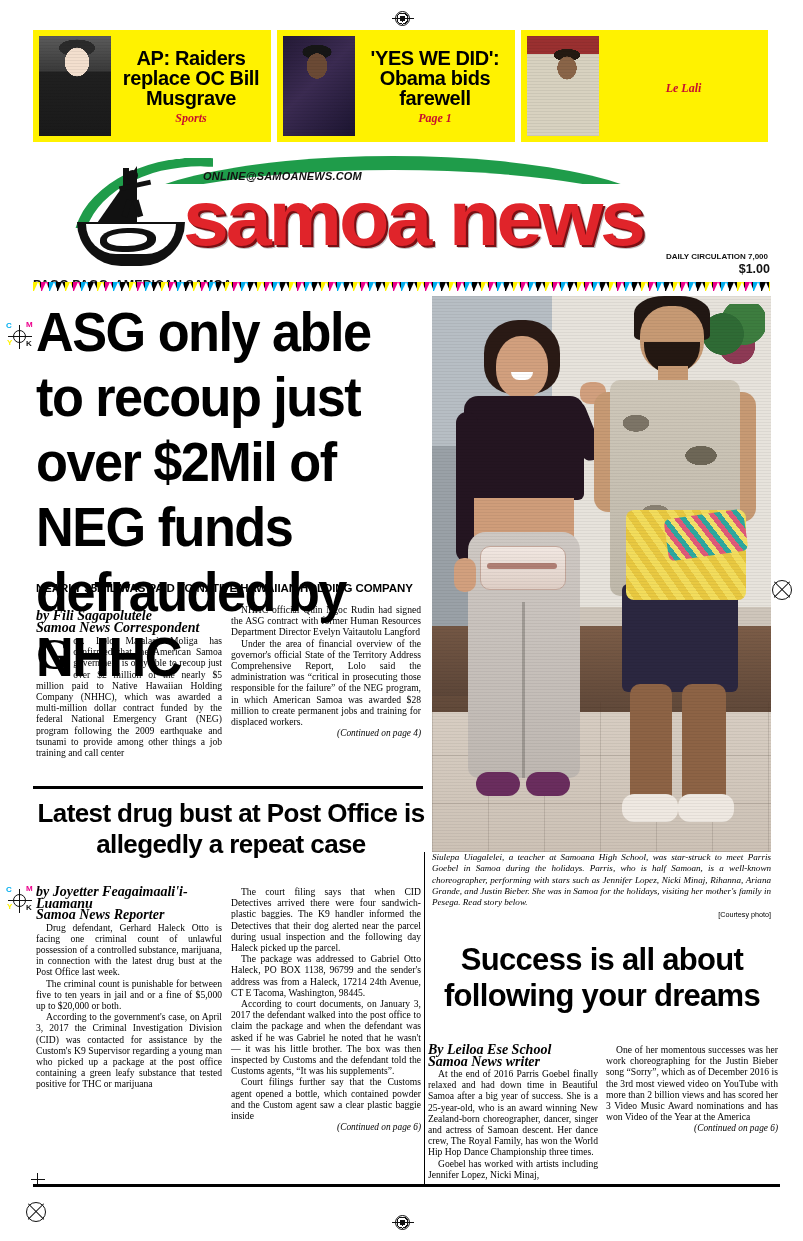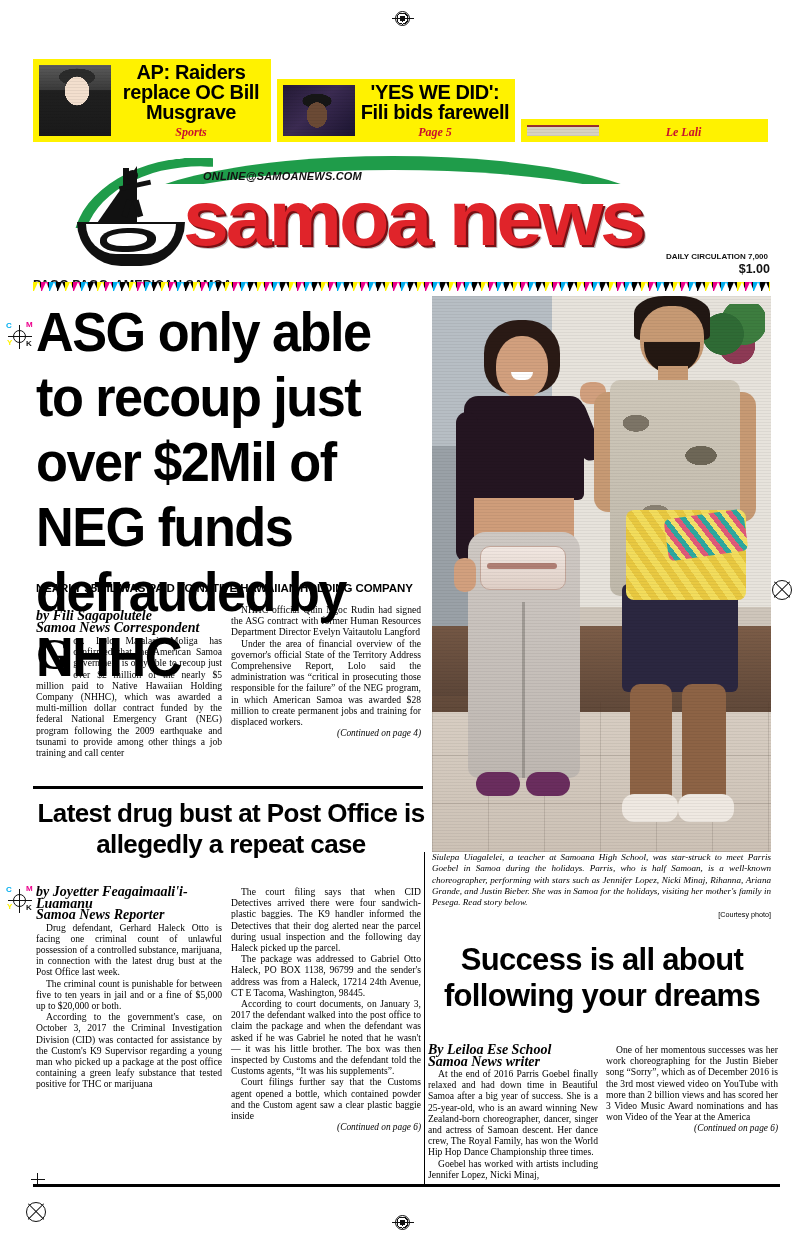--- a/index.html
+++ b/index.html
@@ -32,21 +32,21 @@
 
   .xmark{position:absolute;width:20px;height:20px;border:1.2px solid #111;border-radius:50%;box-sizing:border-box;}
   .xmark::before,.xmark::after{content:"";position:absolute;left:-2px;top:8px;width:22px;height:1.2px;background:#111;}
   .xmark::before{transform:rotate(45deg);}
   .xmark::after{transform:rotate(-45deg);}
   .plusmark{position:absolute;width:14px;height:14px;}
   .plusmark::before{content:"";position:absolute;left:0;top:6px;width:14px;height:1.3px;background:#111;}
   .plusmark::after{content:"";position:absolute;left:6px;top:0;height:14px;width:1.3px;background:#111;}
 
   
-  .teasers{position:absolute;left:33px;top:30px;width:737px;height:112px;display:flex;gap:6px;align-items:flex-end;}
+  .teasers{position:absolute;left:33px;top:30px;width:737px;height:112px;display:flex;gap:6px;}
   .teaser{background:#fff200;display:flex;align-items:stretch;overflow:hidden;}
   .teaser.t1{width:238px;}
   .teaser.t2{width:238px;}
   .teaser.t3{width:247px;}
   .teaser .thumb{width:72px;flex:0 0 72px;margin:6px 0 6px 6px;position:relative;overflow:hidden;}
   .teaser .tx{flex:1;display:flex;flex-direction:column;align-items:center;justify-content:center;padding:3px 5px 2px 5px;}
   .teaser .hl{
     font-family:"Liberation Sans", sans-serif;font-weight:bold;font-size:20px;line-height:20px;
     text-align:center;color:#000;letter-spacing:-0.4px;
   }
@@ -306,22 +306,22 @@
       <div class="thumb ph-raiders"></div>
       <div class="tx">
         <div class="hl">AP: Raiders replace OC Bill Musgrave</div>
         <div class="sec">Sports</div>
       </div>
     </div>
 
     <div class="teaser t2">
       <div class="thumb ph-obama"></div>
       <div class="tx">
-        <div class="hl">'YES WE DID': Fili bids farewell</div>
-        <div class="sec">Page 5</div>
+        <div class="hl">'YES WE DID': Obama bids farewell</div>
+        <div class="sec">Page 1</div>
       </div>
     </div>
 
     <div class="teaser t3">
       <div class="thumb ph-fetu"></div>
       <div class="tx">
         <div class="sec">Le Lali</div>
       </div>
     </div>
   </div>
@@ -566,21 +566,21 @@
 
   <div class="cream" style="left:33px;top:790px;width:390px;height:395px;z-index:-1;"></div>
   <div class="story2-hl">Latest drug bust at Post Office is allegedly a repeat case</div>
 
   <div class="col" style="left:36px;top:886px;width:186px;">
     <div class="byline">by Joyetter Feagaimaali'i-Luamanu</div>
     <div class="byline" style="margin-bottom:1px;">Samoa News Reporter</div>
     <div class="bodytext">
       <p>Drug defendant, Gerhard Haleck Otto is facing one criminal count of unlawful possession of a controlled substance, marijuana, in connection with the latest drug bust at the Post Office last week.</p>
       <p>The criminal count is punishable for between five to ten years in jail and or a fine of $5,000 up to $20,000 or both.</p>
-      <p>According to the government's case, on October 3, 2017 the Criminal Investigation Division (CID) was contacted for assistance by the Custom's K9 Supervisor regarding a young man who picked up a package at the post office containing a green leafy substance that tested positive for THC or marijuana</p>
+      <p>According to the government's case, on April 3, 2017 the Criminal Investigation Division (CID) was contacted for assistance by the Custom's K9 Supervisor regarding a young man who picked up a package at the post office containing a green leafy substance that tested positive for THC or marijuana</p>
     </div>
   </div>
 
   <div class="col" style="left:231px;top:886px;width:190px;">
     <div class="bodytext">
       <p>The court filing says that when CID Detectives arrived there were four sandwich-plastic baggies. The K9 handler informed the Detectives that their dog alerted near the parcel during usual inspection and the following day Haleck picked up the parcel.</p>
       <p>The package was addressed to Gabriel Otto Haleck, PO BOX 1138, 96799 and the sender's address was from a Haleck, 17214 24th Avenue, CT E Tacoma, Washington, 98445.</p>
       <p>According to court documents, on January 3, 2017 the defendant walked into the post office to claim the package and when the defendant was asked if he was Gabriel he noted that he wasn't — it was his little brother. The box was then inspected by Customs and the defendant told the Customs agents, “It was his supplements”.</p>
       <p>Court filings further say that the Customs agent opened a bottle, which contained powder and the Custom agent saw a clear plastic baggie inside</p>
     </div>

